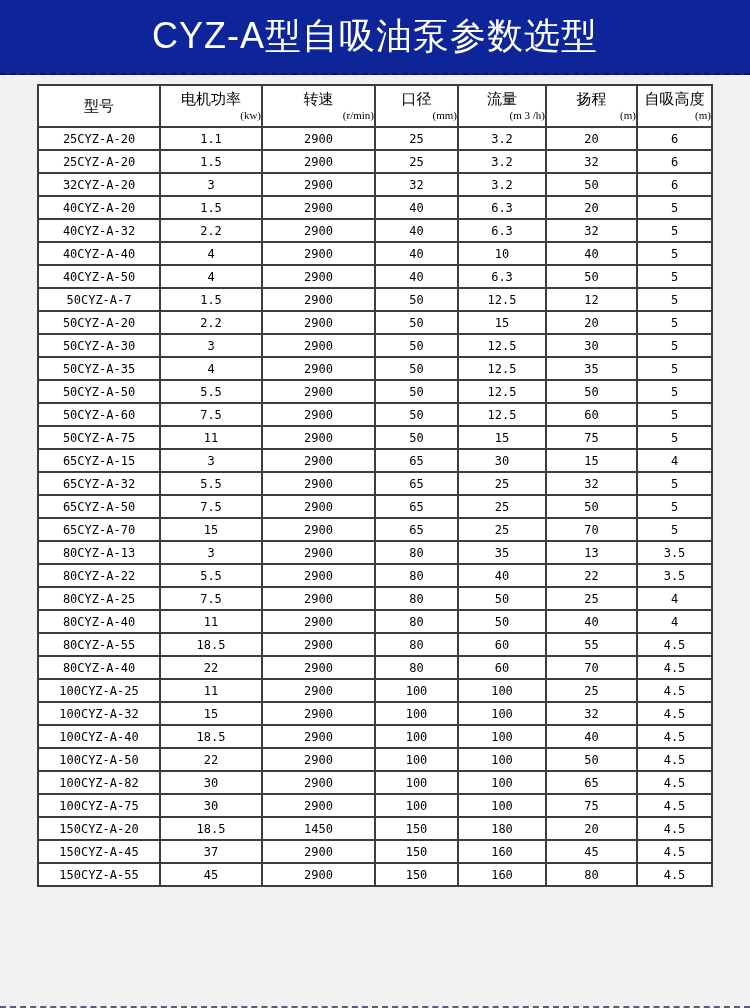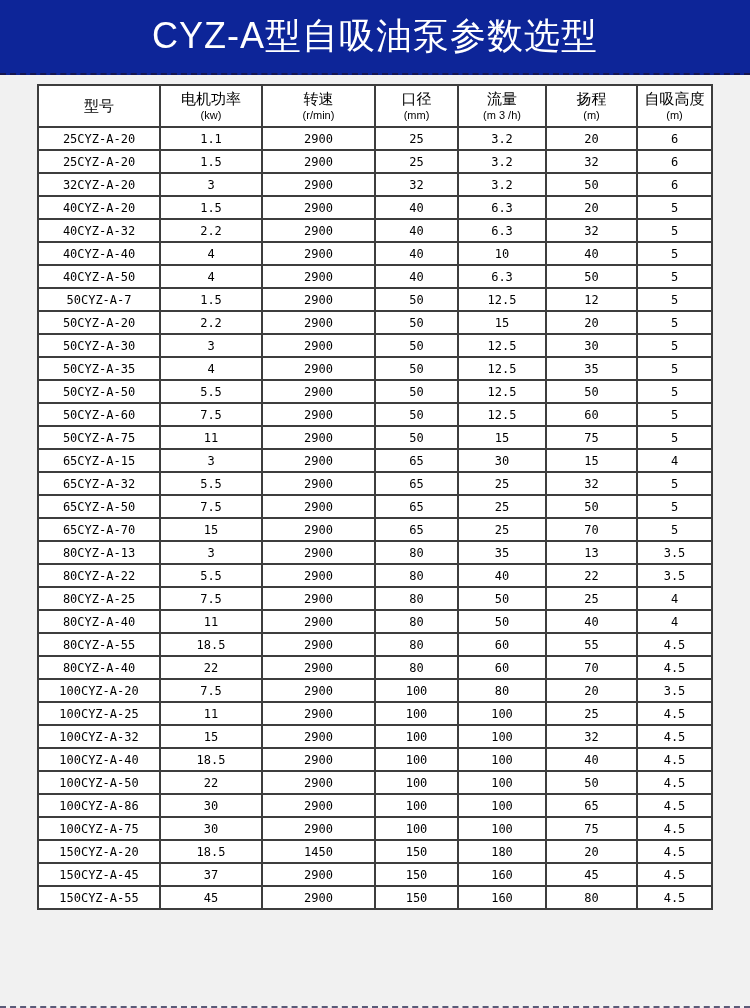--- a/index.html
+++ b/index.html
@@ -52,21 +52,22 @@
   .col-label {
     font-size: 15px;
     color: #000000;
     line-height: 18px;
     font-family: "Liberation Sans", sans-serif;
   }
   .col-unit {
     font-size: 11px;
     color: #000000;
     line-height: 14px;
-    font-family: Liberation Sans, sans-serif;
+    font-family: Liberation Serif, serif;
+    text-align: right;
   }
   table.params tbody td {
     height: 21px;
     font-size: 12px;
     color: #000000;
     font-family: "DejaVu Sans Mono", monospace;
   }
 </style>
 </head>
 <body>
@@ -327,29 +328,20 @@
       <tr>
         <td>80CYZ-A-40</td>
         <td>22</td>
         <td>2900</td>
         <td>80</td>
         <td>60</td>
         <td>70</td>
         <td>4.5</td>
       </tr>
       <tr>
-        <td>100CYZ-A-20</td>
-        <td>7.5</td>
-        <td>2900</td>
-        <td>100</td>
-        <td>80</td>
-        <td>20</td>
-        <td>3.5</td>
-      </tr>
-      <tr>
         <td>100CYZ-A-25</td>
         <td>11</td>
         <td>2900</td>
         <td>100</td>
         <td>100</td>
         <td>25</td>
         <td>4.5</td>
       </tr>
       <tr>
         <td>100CYZ-A-32</td>
@@ -372,21 +364,21 @@
       <tr>
         <td>100CYZ-A-50</td>
         <td>22</td>
         <td>2900</td>
         <td>100</td>
         <td>100</td>
         <td>50</td>
         <td>4.5</td>
       </tr>
       <tr>
-        <td>100CYZ-A-86</td>
+        <td>100CYZ-A-82</td>
         <td>30</td>
         <td>2900</td>
         <td>100</td>
         <td>100</td>
         <td>65</td>
         <td>4.5</td>
       </tr>
       <tr>
         <td>100CYZ-A-75</td>
         <td>30</td>

